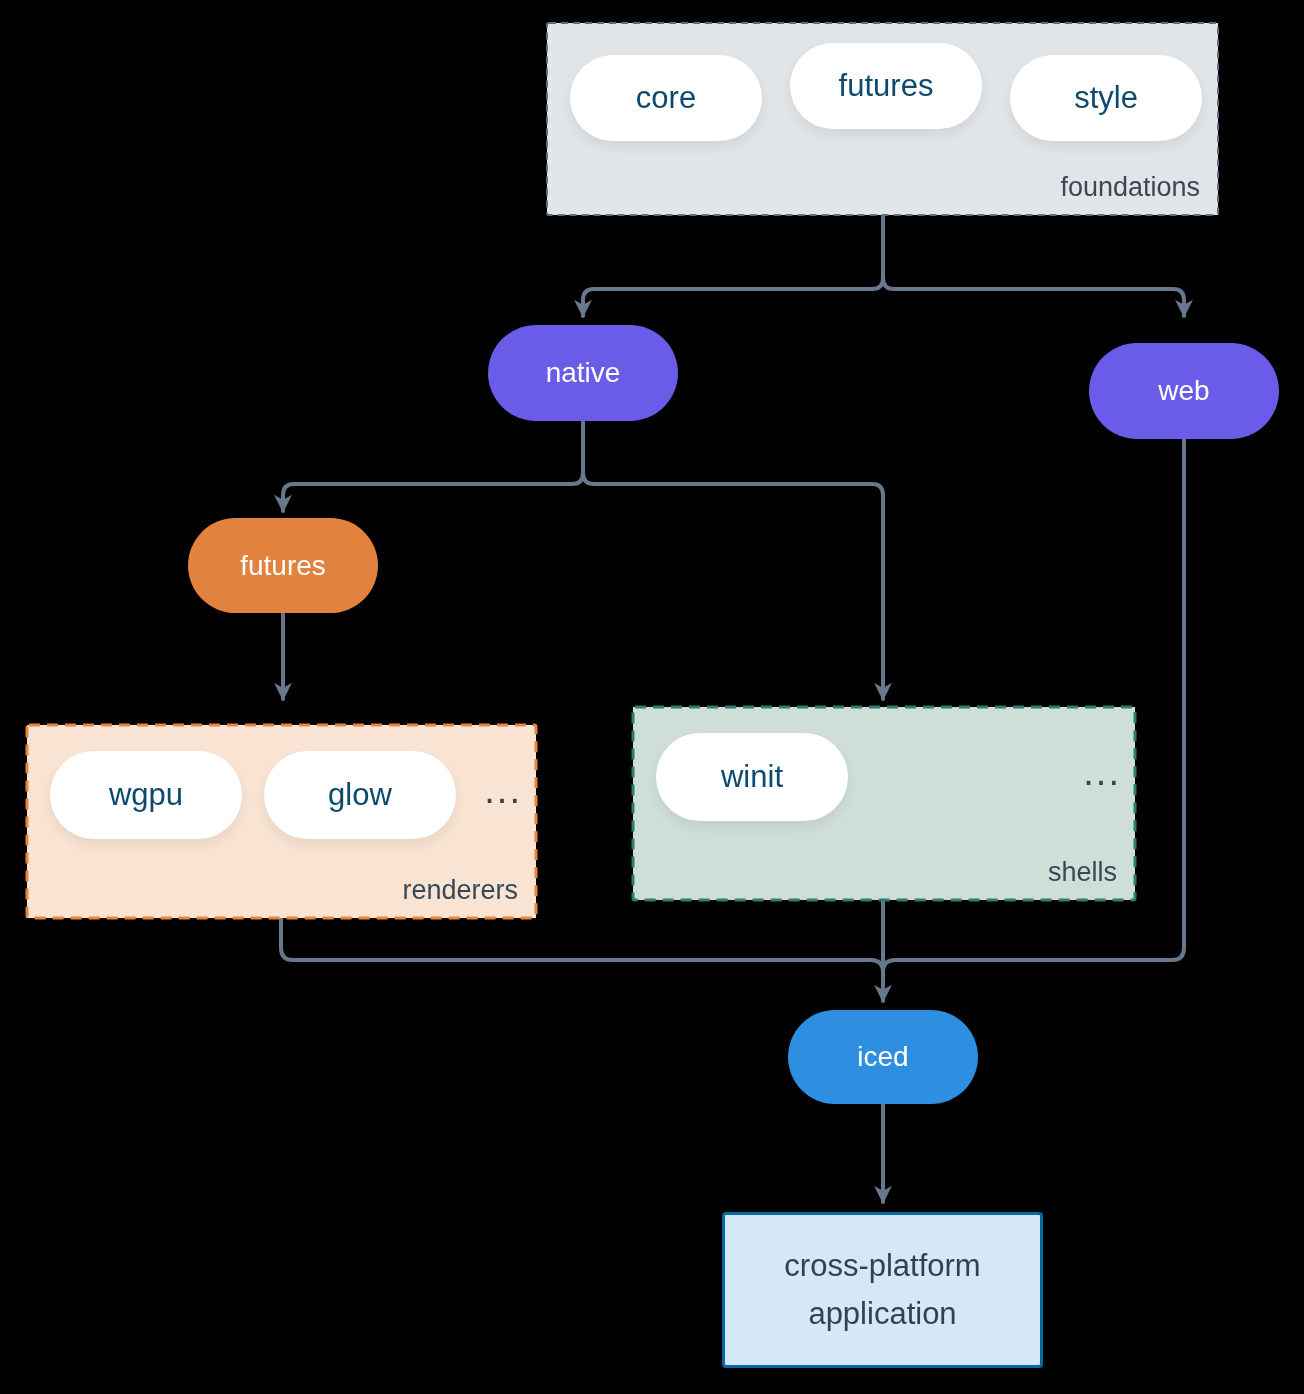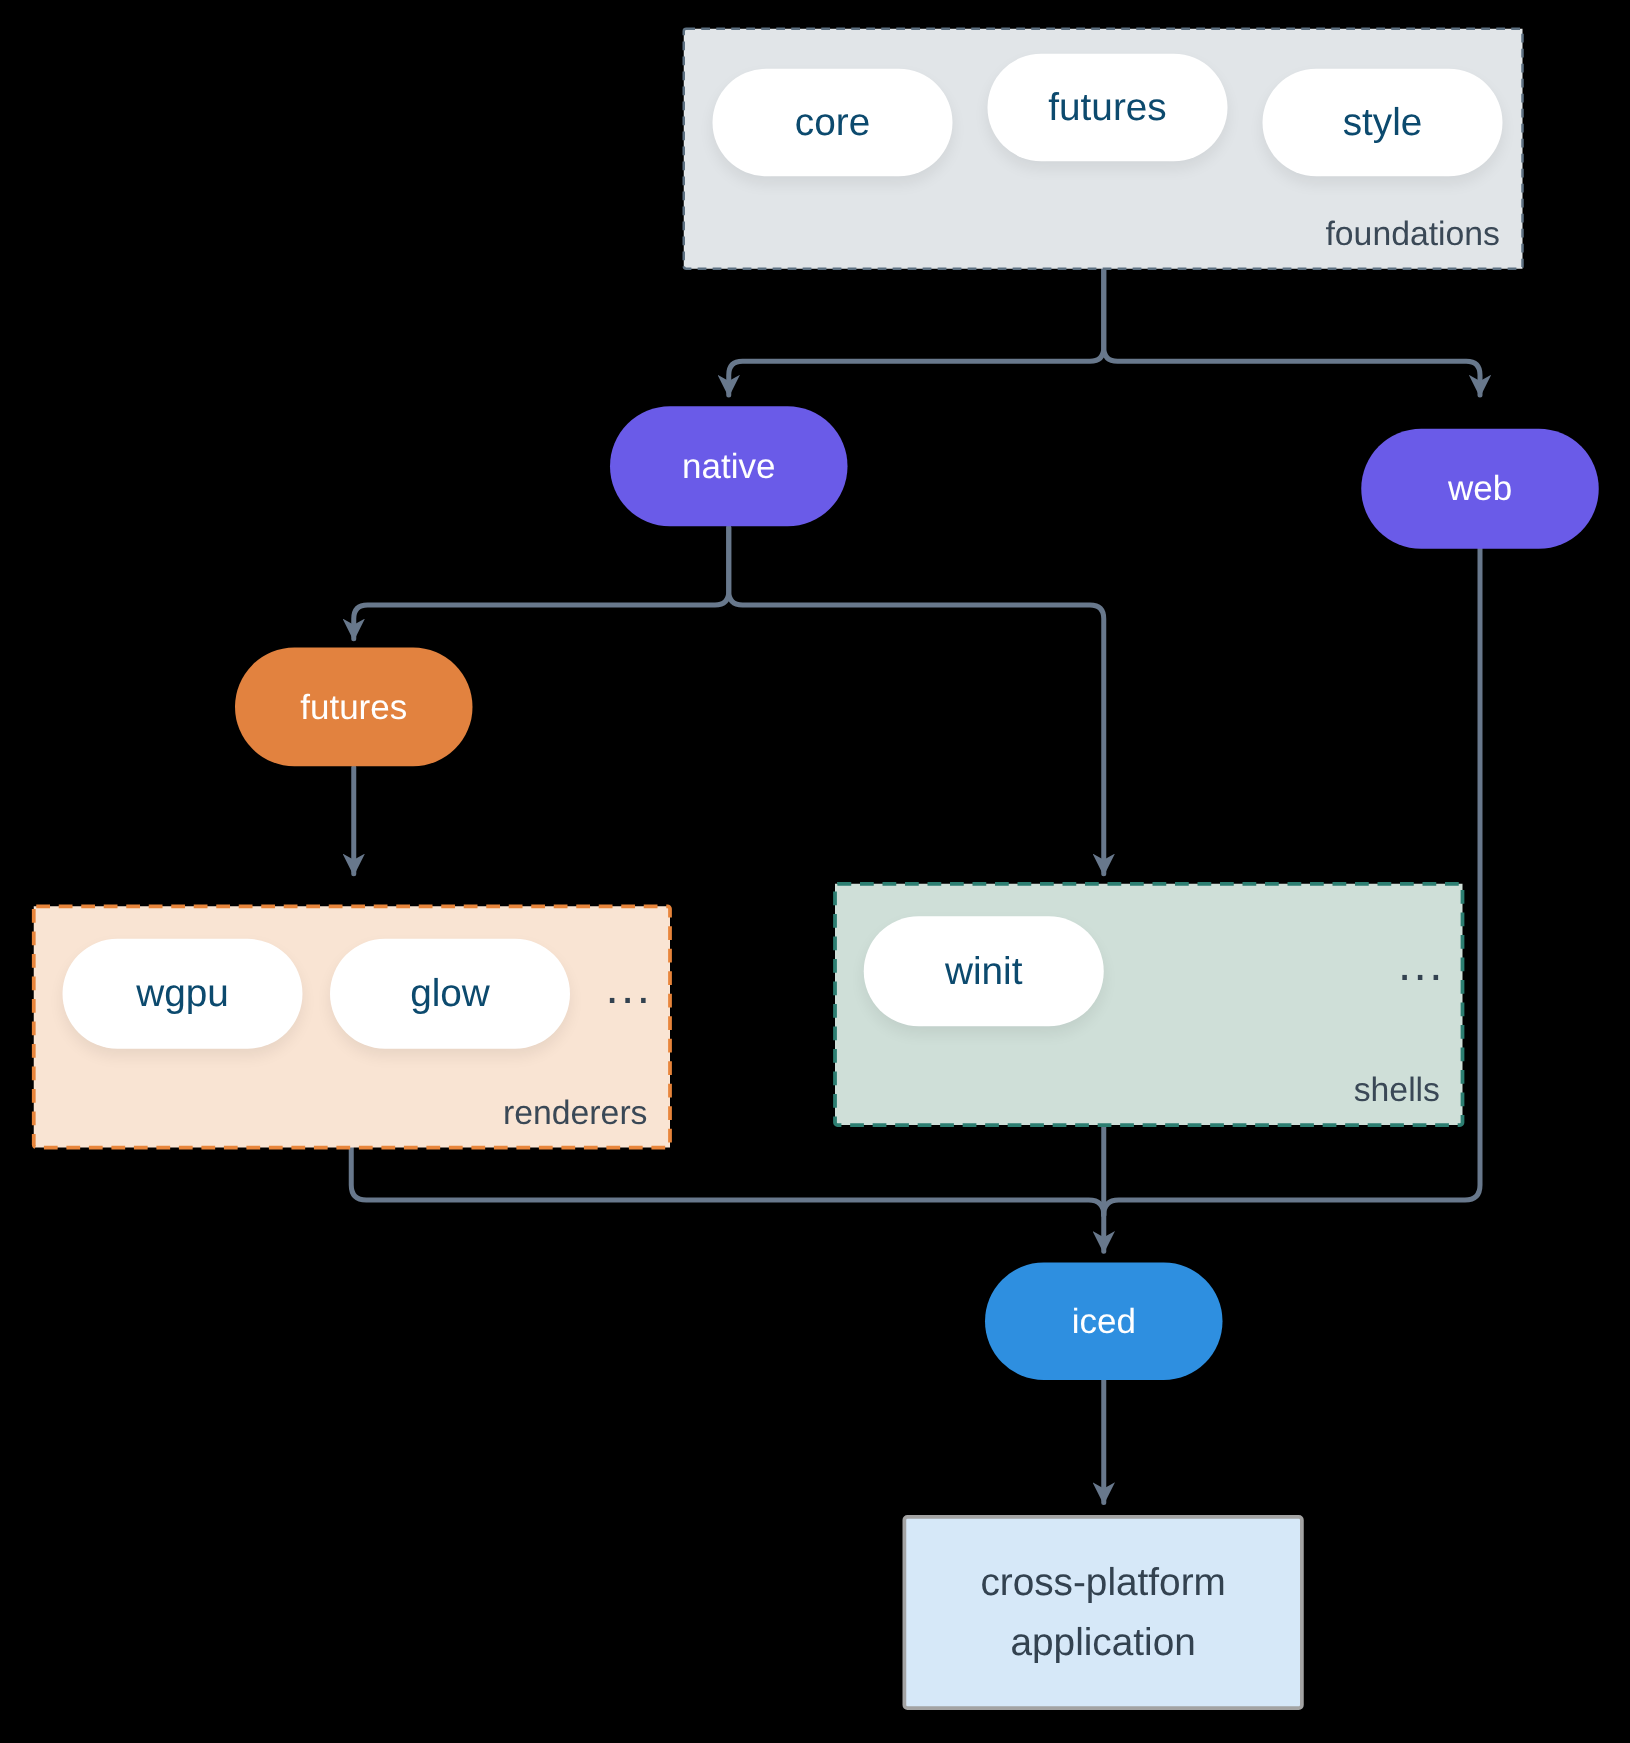--- a/index.html
+++ b/index.html
@@ -74,35 +74,35 @@
   }
   .node-native, .node-web { background: #6a5be8; }
   .node-graphics { background: #e2823f; }
   .node-iced { background: #2e8fe0; }
   .app-box {
     position: absolute;
     left: 722px; top: 1212px;
     width: 321px; height: 156px;
     box-sizing: border-box;
     background: #d6e8f8;
-    border: 3px solid #a3a3a3;
+    border: 3px solid #0369a1;
     border-radius: 4px;
     display: flex;
     align-items: center;
     justify-content: center;
     text-align: center;
     font-size: 31px;
     line-height: 48px;
     color: #334250;
     padding: 0 34px;
   }
   
   .group-foundations { left: 547px; top: 23px; width: 671px; height: 192px; background: #e1e5e8; }
   .group-renderers   { left: 27px;  top: 707px; width: 509px; height: 193px; background: #f9e4d3; margin-top: 18px; }
-  .group-shells      { left: 633px; top: 707px; width: 502px; height: 193px; background: #cfdfd8; margin-left: 35px; }
+  .group-shells      { left: 633px; top: 707px; width: 502px; height: 193px; background: #cfdfd8; }
 </style>
 </head>
 <body>
 
 <div class="canvas">
 
   <svg class="arrows">
     <defs>
       <marker id="arrow" viewBox="0 0 10 10" refX="9" refY="5" markerWidth="4.5" markerHeight="4.5" orient="auto-start-reverse">
         <path d="M0,0 L10,5 L0,10 L2.8,5 Z" fill="#68788c"></path>

